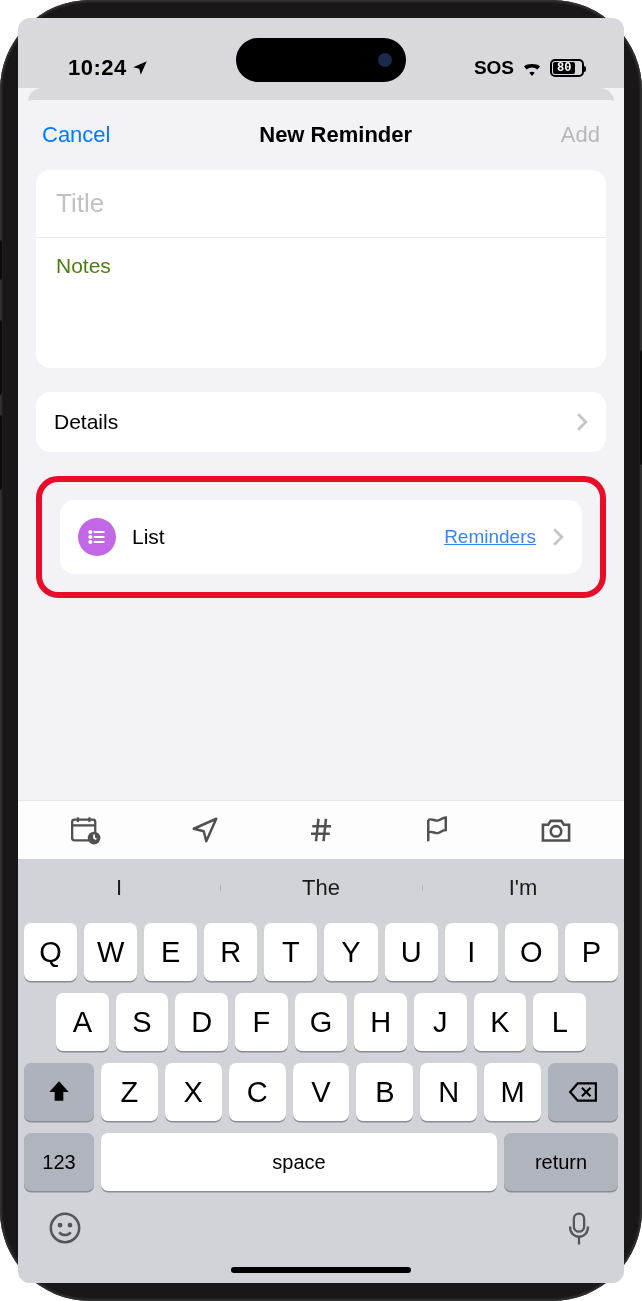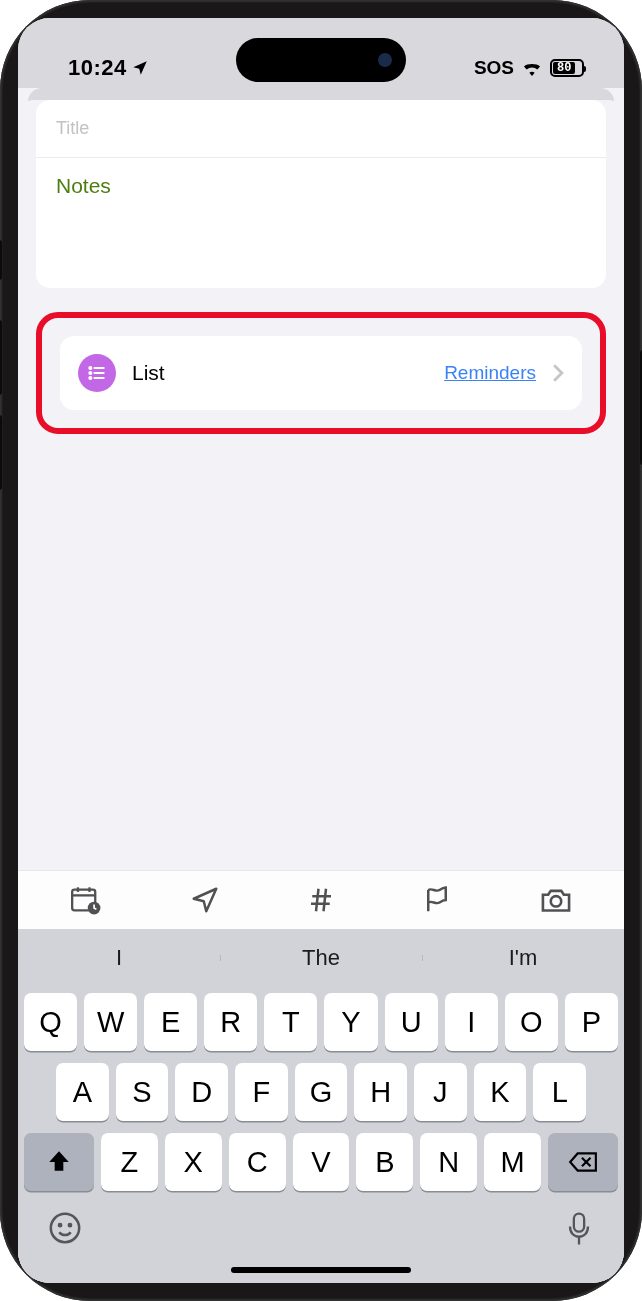--- a/index.html
+++ b/index.html
@@ -13,21 +13,21 @@
   box-shadow: inset 0 0 2px 2px #333;
 }
 .side-btn { position: absolute; background: #0c0b0c; border-radius: 3px; }
 .sb1 { left: -4px; top: 240px; width: 6px; height: 40px; }
 .sb2 { left: -4px; top: 320px; width: 6px; height: 75px; }
 .sb3 { left: -4px; top: 415px; width: 6px; height: 75px; }
 .sb4 { right: -4px; top: 350px; width: 6px; height: 115px; }
 .screen {
   width: 100%; height: 100%;
   background: #f2f2f7;
-  border-radius: 32px;
+  border-radius: 12px;
   overflow: hidden;
   position: relative;
   display: flex; flex-direction: column;
 }
 .dynamic-island {
   position: absolute; top: 20px; left: 50%; transform: translateX(-50%);
   width: 170px; height: 44px; background: #000; border-radius: 30px;
   z-index: 100;
   display:flex; align-items:center; justify-content:flex-end; padding-right:14px;
 }
@@ -51,21 +51,21 @@
 }
 .nav-bar {
   height: 70px; display: flex; align-items: center; justify-content: space-between;
   padding: 0 24px;
 }
 .nav-cancel { color: #007aff; font-size: 22px; }
 .nav-title { font-size: 22px; font-weight: 600; color: #000; }
 .nav-add { color: #b6b6bb; font-size: 22px; }
 .content { padding: 0 18px; display: flex; flex-direction: column; gap: 24px; }
 .card { background: #fff; border-radius: 14px; }
-.title-field { padding: 18px 20px; color: #c2c2c6; font-size: 18px; border-bottom: 1px solid #eceaef; }
+.title-field { padding: 18px 20px; color: #c2c2c6; font-size: 26px; border-bottom: 1px solid #eceaef; }
 .notes-field { padding: 16px 20px 90px; color: #4d7c0f; font-size: 21px; }
 .row { display:flex; align-items:center; padding: 18px 18px; font-size:21px; gap:16px;}
 .row-label { color: #000; flex:1;}
 .row-value { color:#3b82f6; font-size:19px;text-decoration:underline;}
 .chevron { color:#c5c5ca;}
 .highlight-wrap { border: 6px solid #e80e2a; border-radius: 22px; padding:18px;}
 .list-icon {
   width:38px;height:38px;border-radius:50%;background:#c267e5;
   display:flex;align-items:center;justify-content:center;color:#fff;
 }
@@ -127,28 +127,41 @@
           <div class="battery-shell">
             <div class="battery-fill" style="width:80%">80</div>
           </div>
         </div>
       </div>
     </div>
 
     <div class="sheet-behind"></div>
 
     <div class="modal">
+      <div class="nav-bar">
+        <span class="nav-cancel">Cancel</span>
+        <span class="nav-title">New Reminder</span>
+        <span class="nav-add">Add</span>
+      </div>
 
       <div class="content">
 
         <div class="card">
           <div class="title-field">Title</div>
           <div class="notes-field">Notes</div>
         </div>
 
+        <div class="card">
+          <div class="row">
+            <span class="row-label">Details</span>
+            <svg class="chevron" width="12" height="18" viewBox="0 0 8 14" fill="none" stroke="#c5c5ca" stroke-width="2.2">
+                <path d="M1 1l6 6-6 6"></path>
+              </svg>
+          </div>
+        </div>
 
         <div class="highlight-wrap">
           <div class="card">
             <div class="row">
               <div class="list-icon">
                 <svg width="20" height="20" viewBox="0 0 24 24" fill="none" stroke="#fff" stroke-width="2.5" stroke-linecap="round">
                   <circle cx="4" cy="6" r="1.2" fill="#fff"></circle>
                     <line x1="9" y1="6" x2="20" y2="6"></line>
                   <circle cx="4" cy="12" r="1.2" fill="#fff"></circle>
                     <line x1="9" y1="12" x2="20" y2="12"></line>
@@ -243,20 +256,25 @@
                 <div class="key">M</div>
               </div>
             <div class="key special" style="flex:0 0 70px">
               <svg width="30" height="24" viewBox="0 0 28 20" fill="none" stroke="#000" stroke-width="2">
                   <path d="M9 2H26v16H9L2 10 9 2z"></path>
                   <line x1="13" y1="6" x2="21" y2="14"></line>
                   <line x1="21" y1="6" x2="13" y2="14"></line>
                 </svg>
             </div>
           </div>
+          <div class="krow bottom-row">
+            <div class="key wide-123">123</div>
+            <div class="key space">space</div>
+            <div class="key return">return</div>
+          </div>
         </div>
         <div class="kb-footer">
           <svg width="34" height="34" viewBox="0 0 24 24" fill="none" stroke="#55565a" stroke-width="1.8">
               <circle cx="12" cy="12" r="10"></circle>
               <circle cx="8.5" cy="10" r="0.8" fill="#55565a"></circle>
               <circle cx="15.5" cy="10" r="0.8" fill="#55565a"></circle>
               <path d="M8 15c1 1.5 2.5 2 4 2s3-0.5 4-2"></path>
             </svg>
           <svg width="30" height="36" viewBox="0 0 20 28" fill="none" stroke="#55565a" stroke-width="1.8">
               <rect x="6" y="2" width="8" height="14" rx="4"></rect>

